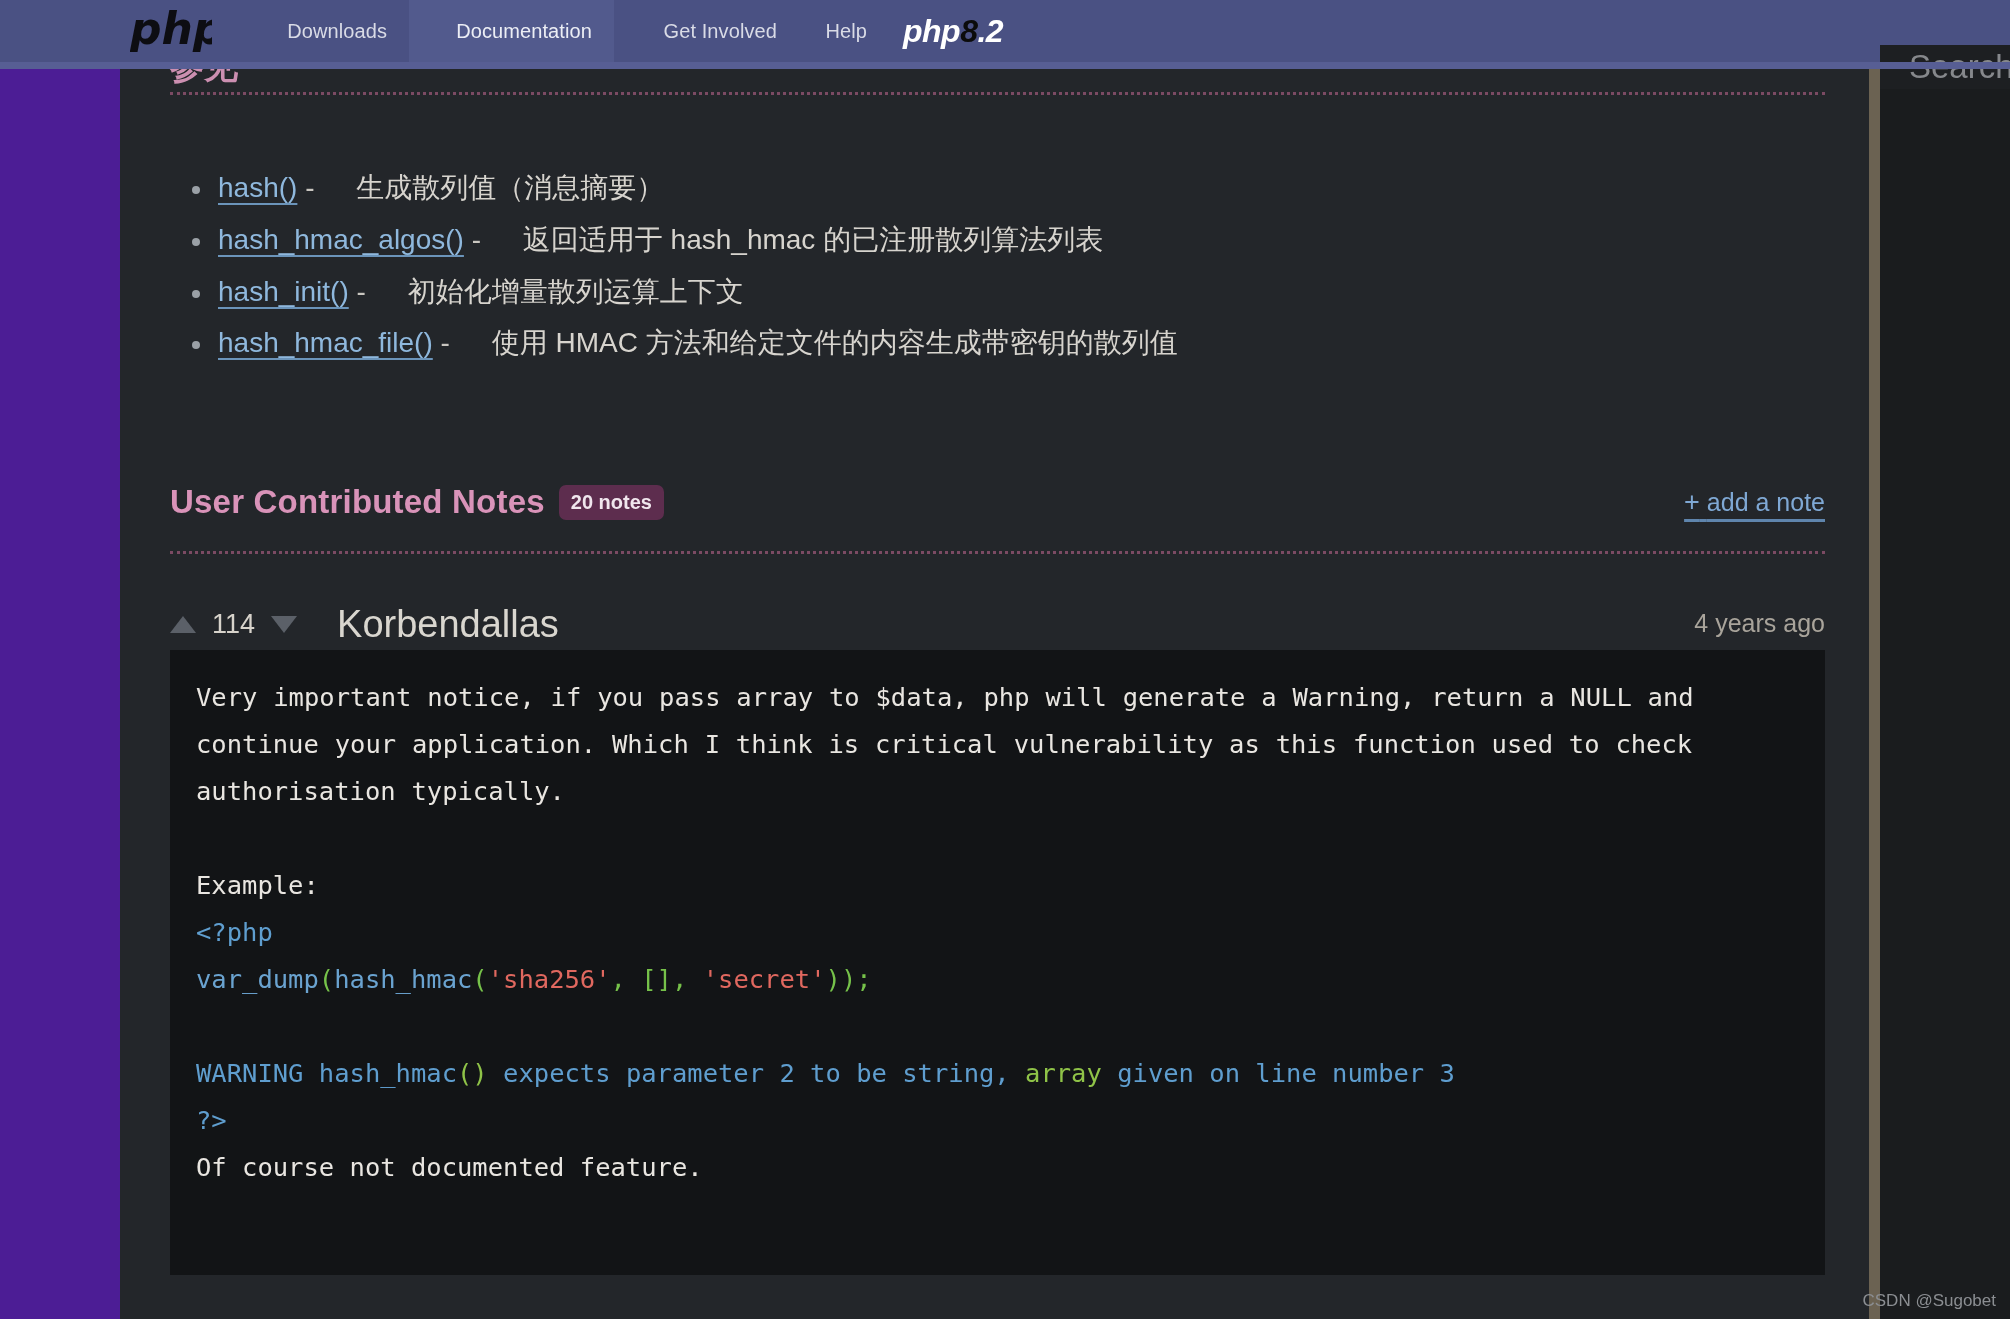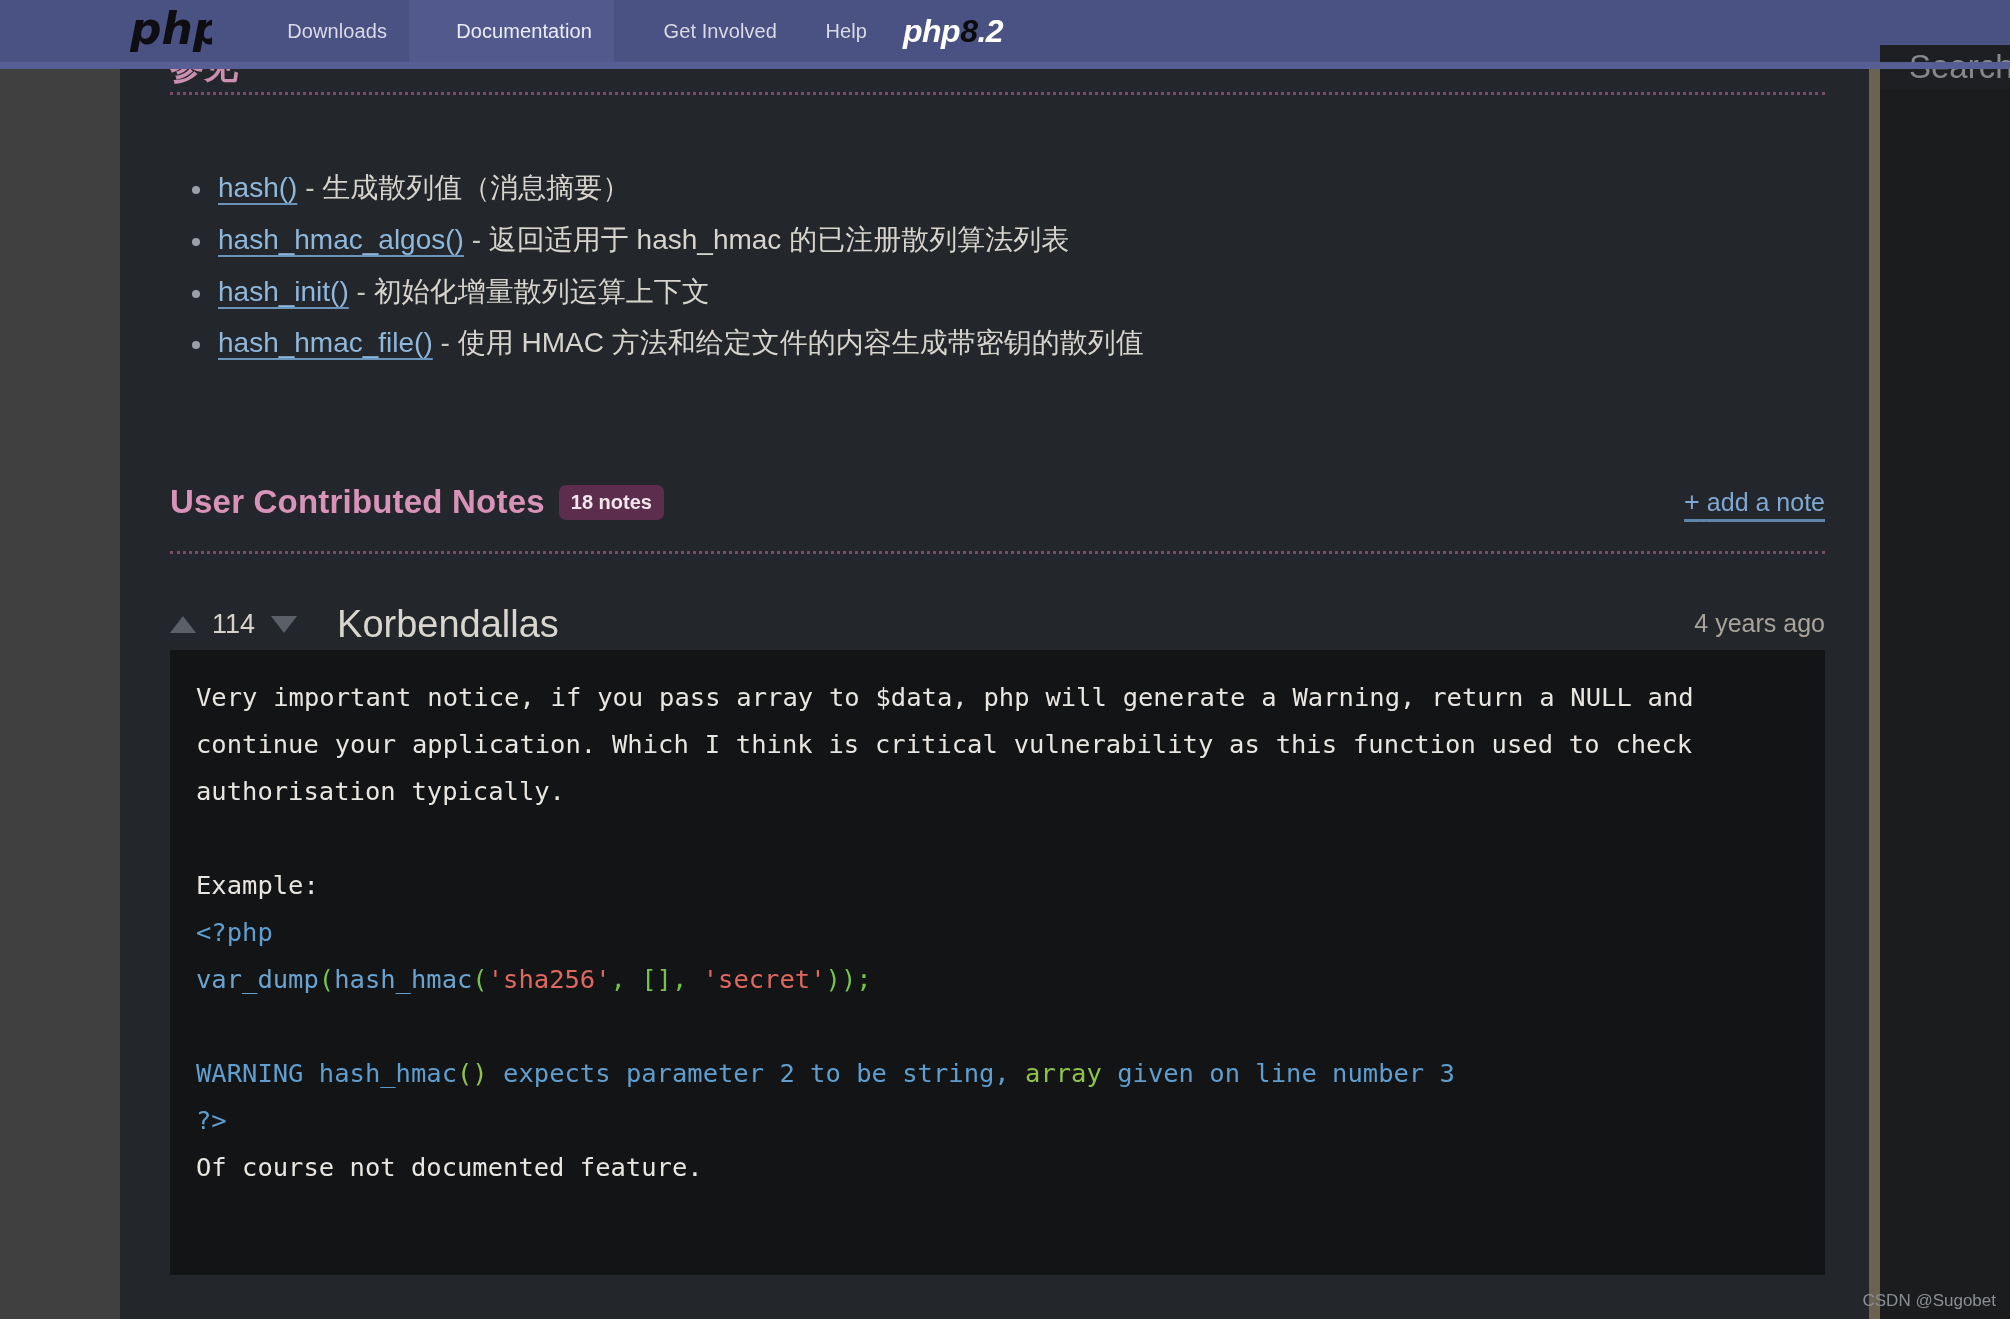--- a/index.html
+++ b/index.html
@@ -8,21 +8,21 @@
     width: 2010px; height: 1319px;
     overflow: hidden;
     background: #1a1c1e;
     font-family: "Liberation Sans", sans-serif;
   }
 
   
   #page {
     position: relative;
     width: 2010px; height: 1319px;
-    background: #404040;
+    background: #4c1d95;
     overflow: hidden;
   }
 
   
   #content-column {
     position: absolute;
     left: 120px; top: 0;
     width: 1749px; height: 1319px;
     background: #23262a;
   }
@@ -157,21 +157,21 @@
   }
   #function-list a {
     color: #8fb8dd;
     text-decoration: underline;
     text-decoration-color: #6b94ba;
     text-underline-offset: 6px;
     text-decoration-thickness: 2px;
     cursor: pointer;
   }
   .dash { color: #c9c6c0; }
-  .zh   { color: #d7d4ce; }
+  .zh   { color: #d7d4ce; margin-left: 34px; }
 
   
   #notes-header {
     position: absolute;
     left: 170px; top: 483px;
     display: flex; align-items: center;
     gap: 14px;
   }
   #notes-title {
     font-size: 33px;
@@ -339,21 +339,21 @@
     <li>
       <a>hash_init()</a><span class="dash"> - </span><span class="zh">初始化增量散列运算上下文</span>
     </li>
     <li>
       <a>hash_hmac_file()</a><span class="dash"> - </span><span class="zh">使用 HMAC 方法和给定文件的内容生成带密钥的散列值</span>
     </li>
   </ul>
 
   <div id="notes-header">
     <span id="notes-title">User Contributed Notes</span>
-    <span id="notes-badge">18 notes</span>
+    <span id="notes-badge">20 notes</span>
   </div>
 
   <div id="add-note-link">
     <span class="plus">+</span>
     <span>add a note</span>
   </div>
 
   <div class="dotted-rule" id="rule-notes"></div>
 
   <div id="note-meta">

